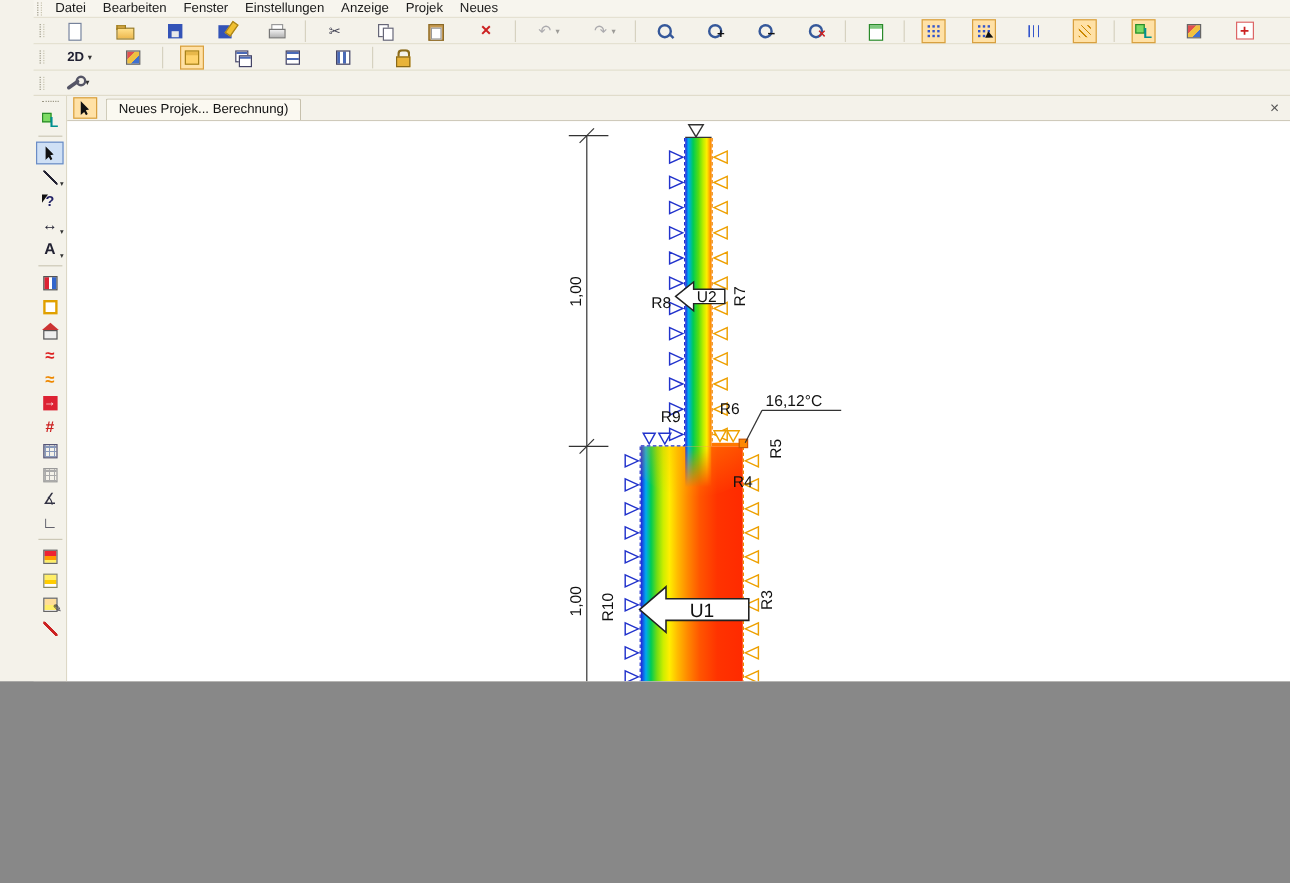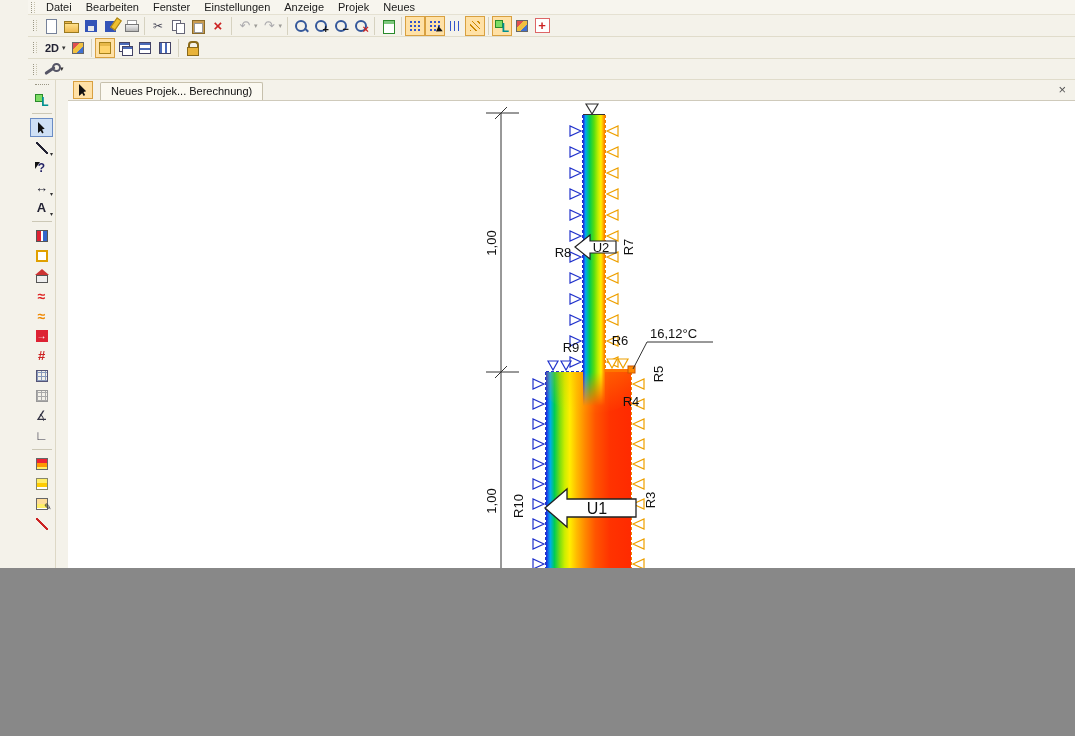--- a/index.html
+++ b/index.html
@@ -8,21 +8,21 @@
   .app { width:1075px; height:568px; background:#f4f2ea; position:relative; overflow:hidden; display:flex; flex-direction:column;padding-left:28px; }
 
   
   .menubar { height:15px; display:flex; align-items:center; background:#f7f5ee; border-bottom:1px solid #e5e1d2; font-size:11px; color:#1a1a1a; }
   .menu-item { padding:0 7px; cursor:default; }
   .grip { width:4px; height:11px; margin:0 4px 0 3px; border-left:1px dotted #9a9684; border-right:1px dotted #c8c4b0; }
 
   
   .toolbar { display:flex; align-items:center; background:#f4f2ea; border-bottom:1px solid #e0dccb; padding:0 2px; }
   .tb1 { height:22px; } .tb2 { height:22px; } .tb3 { height:21px; }
-  .tbtn { display:inline-flex; align-items:center; justify-content:center; min-width:20px; height:20px; border:1px solid transparent; background:transparent; padding:0 1px; margin:0; font:inherit; }
+  .tbtn { display:inline-flex; align-items:center; justify-content:center; min-width:20px; height:20px; border:1px solid transparent; background:transparent; padding:0 1px; margin:11px; font:inherit; }
   .tbtn.active { background:#ffe1a6; border-color:#d8a040; }
   .tbtn.disabled { opacity:.45; }
   .tsep { width:1px; height:18px; background:#d6d2c0; margin:0 3px; flex:0 0 1px; }
   .drop { font-size:7px; color:#333; margin-left:1px; }
 
   .ic { width:16px; height:16px; position:relative; display:inline-block; text-align:center; line-height:16px; font-size:12px; color:#223; }
 
   .ic-new-file::before { content:""; position:absolute; left:3px; top:1px; width:9px; height:13px; background:#fff; border:1px solid #76829a; }
   .ic-open-folder::before { content:""; position:absolute; left:1px; top:3px; width:6px; height:3px; background:#edb94f; border:1px solid #9a7a20; border-bottom:none; }
   .ic-open-folder::after { content:""; position:absolute; left:1px; top:5px; width:13px; height:8px; background:linear-gradient(#ffe08a,#edb94f); border:1px solid #9a7a20; }
@@ -90,21 +90,21 @@
     background:repeating-linear-gradient(0deg,#aaa 0 1px,transparent 1px 4px),repeating-linear-gradient(90deg,#aaa 0 1px,transparent 1px 4px); }
   .ic-probe::before { content:"∡"; color:#334; font-size:13px; }
   .ic-angle::before { content:"∟"; color:#334; font-size:13px; }
   .ic-result-layers::before { content:""; position:absolute; inset:2px; border:1px solid #666; background:linear-gradient(#e23 0 4px,#f90 4px 8px,#fe6 8px); }
   .ic-isotherm::before { content:""; position:absolute; inset:2px; border:1px solid #886; background:linear-gradient(#fe6 0 4px,#fc0 4px 8px,#fff 8px); }
   .ic-edit-layers::before { content:""; position:absolute; inset:2px; border:1px solid #666; background:linear-gradient(#fd9 0 5px,#fe6 5px 9px,#fff 9px); }
   .ic-edit-layers::after { content:"✎"; position:absolute; right:-2px; bottom:-3px; font-size:9px; color:#223; }
   .ic-draw-red::before { content:""; position:absolute; inset:2px; background:linear-gradient(45deg,transparent 44%,#c22 44% 56%,transparent 56%); }
 
   
-  .content { flex:1; display:flex; min-height:0;gap:12px; }
+  .content { flex:1; display:flex; min-height:0; }
   .palette { width:28px; background:#f4f2ea; border-right:1px solid #ddd8c6; display:flex; flex-direction:column; align-items:center; padding-top:3px; }
   .pbtn { position:relative; width:23px; height:19px; display:flex; align-items:center; justify-content:center; border:1px solid transparent; background:transparent; padding:0; margin:0; }
   .pbtn.active { background:#cfe0f5; border-color:#6a8cc5; }
   .pbtn .drop { position:absolute; right:-1px; bottom:-1px; font-size:6px; }
   .pdiv { width:20px; height:1px; background:#ccc8b6; margin:3px 0; }
   .pgrip { width:14px; height:3px; border-top:1px dotted #9a9684; margin:1px 0 3px 0; }
 
   .workspace { flex:1; display:flex; flex-direction:column; min-width:0; }
   .tabstrip { height:21px; display:flex; align-items:flex-end; background:#f4f2ea; border-bottom:1px solid #cfcabb; padding-left:5px; }
   .ptr-btn { align-self:center; margin-right:7px; width:20px; height:18px; background:#ffe1a6; border:1px solid #d8a040; display:flex; align-items:center; justify-content:center; padding:0; }

